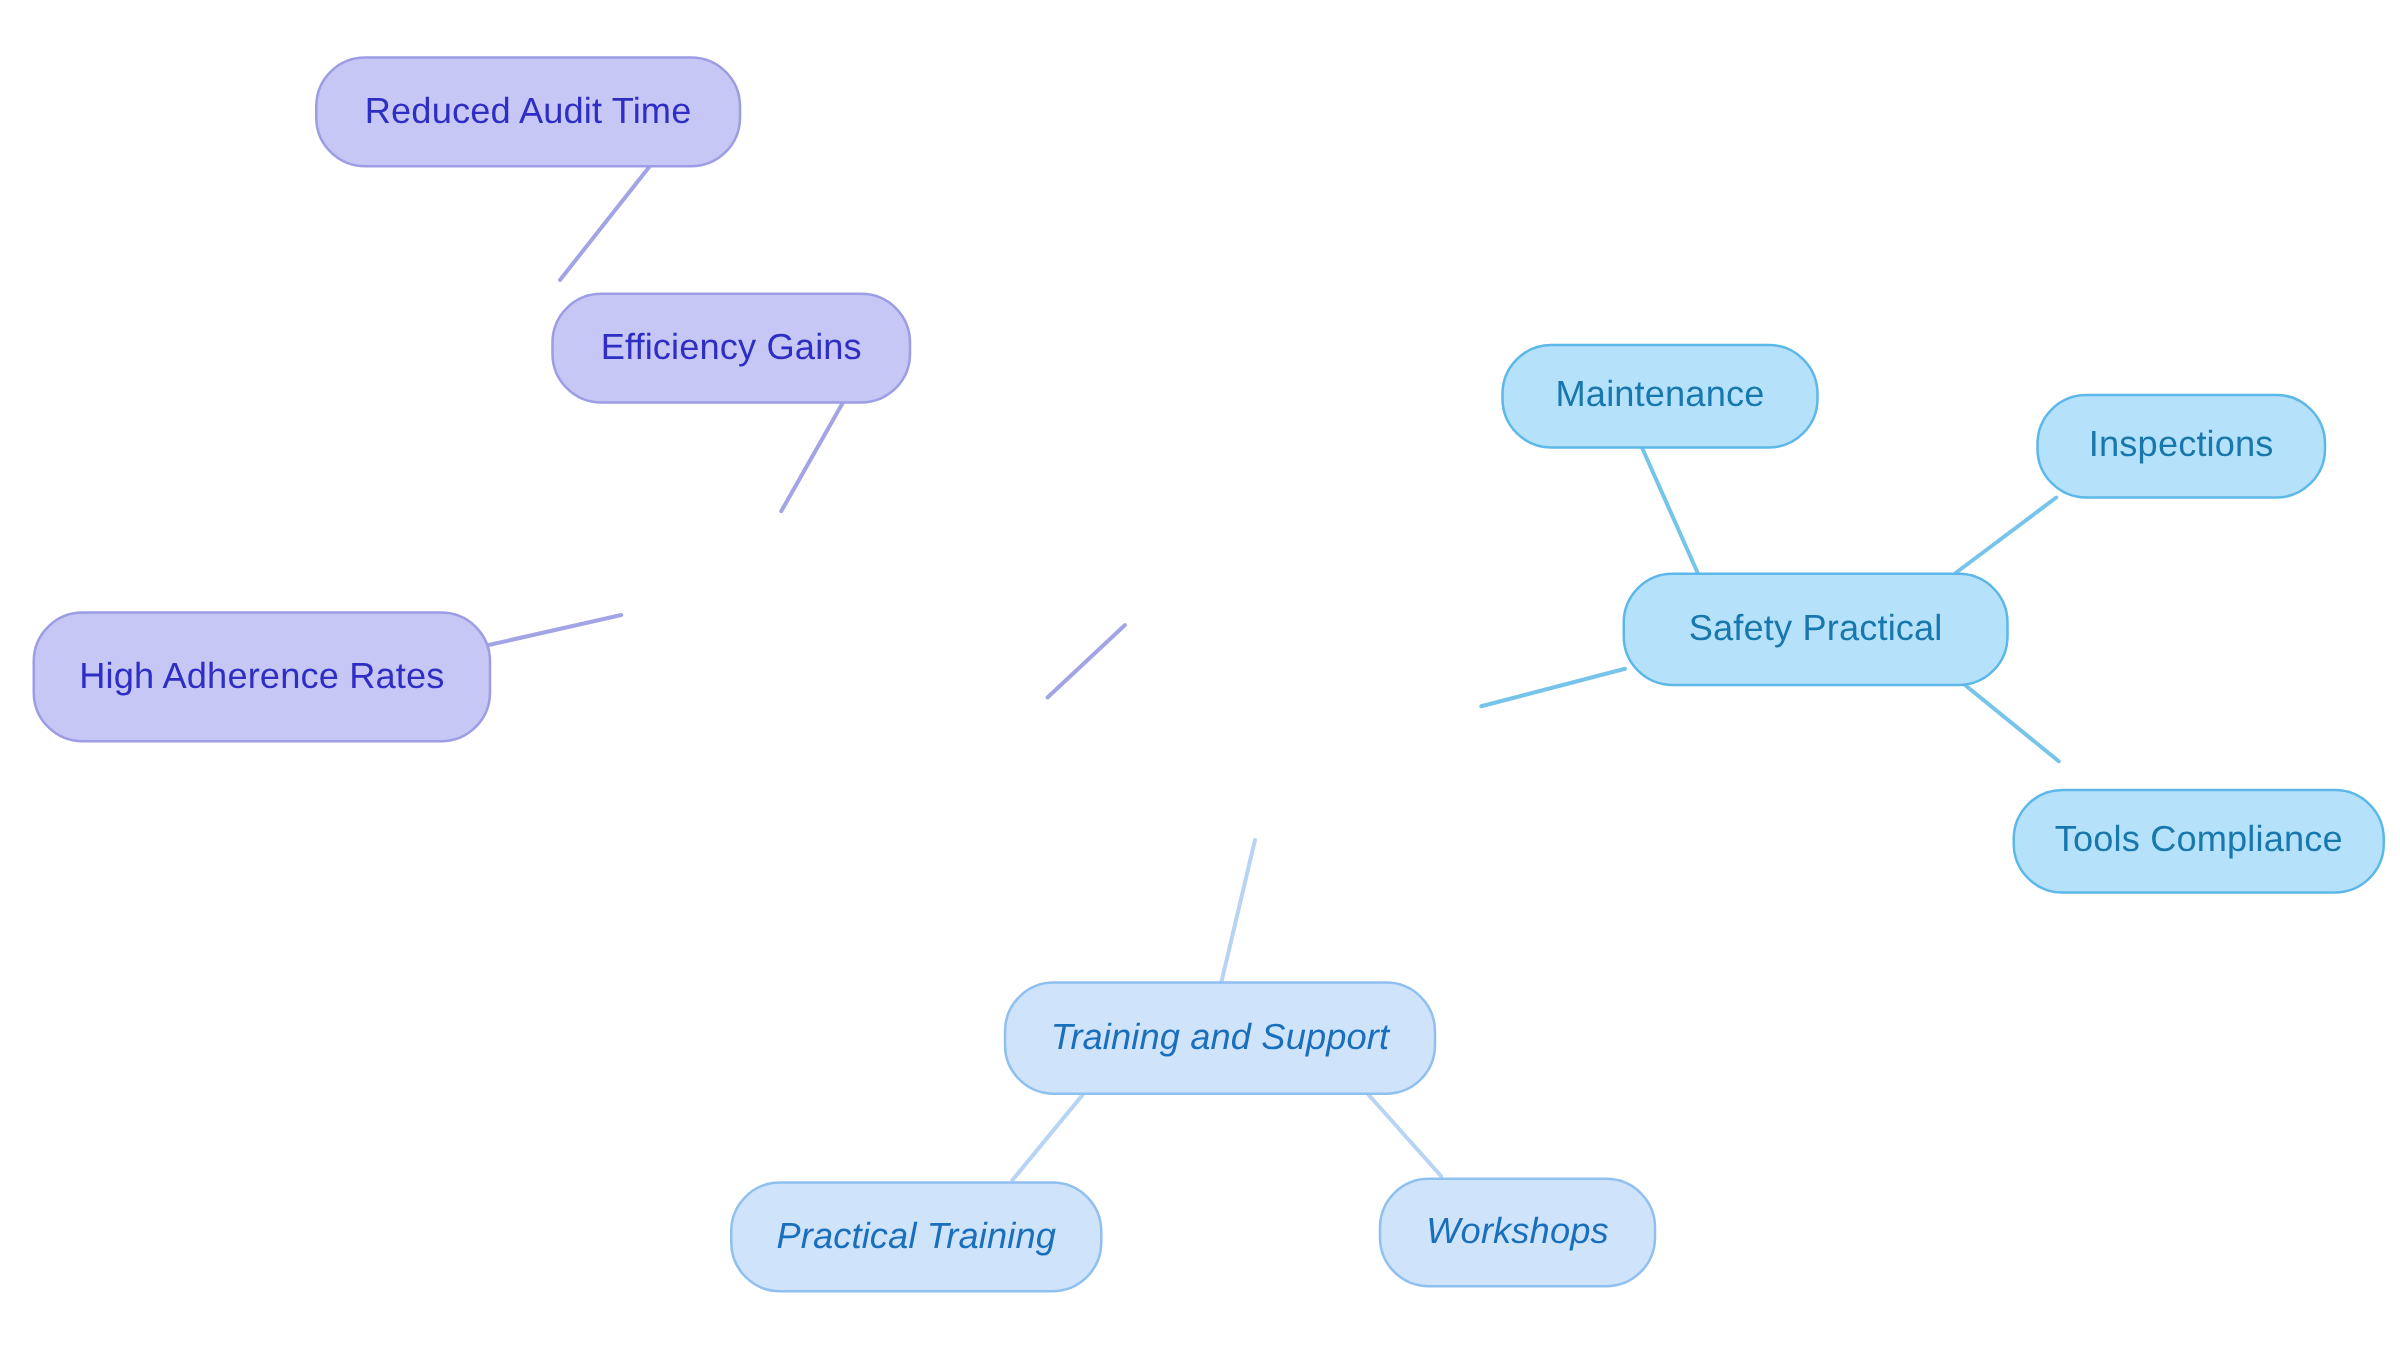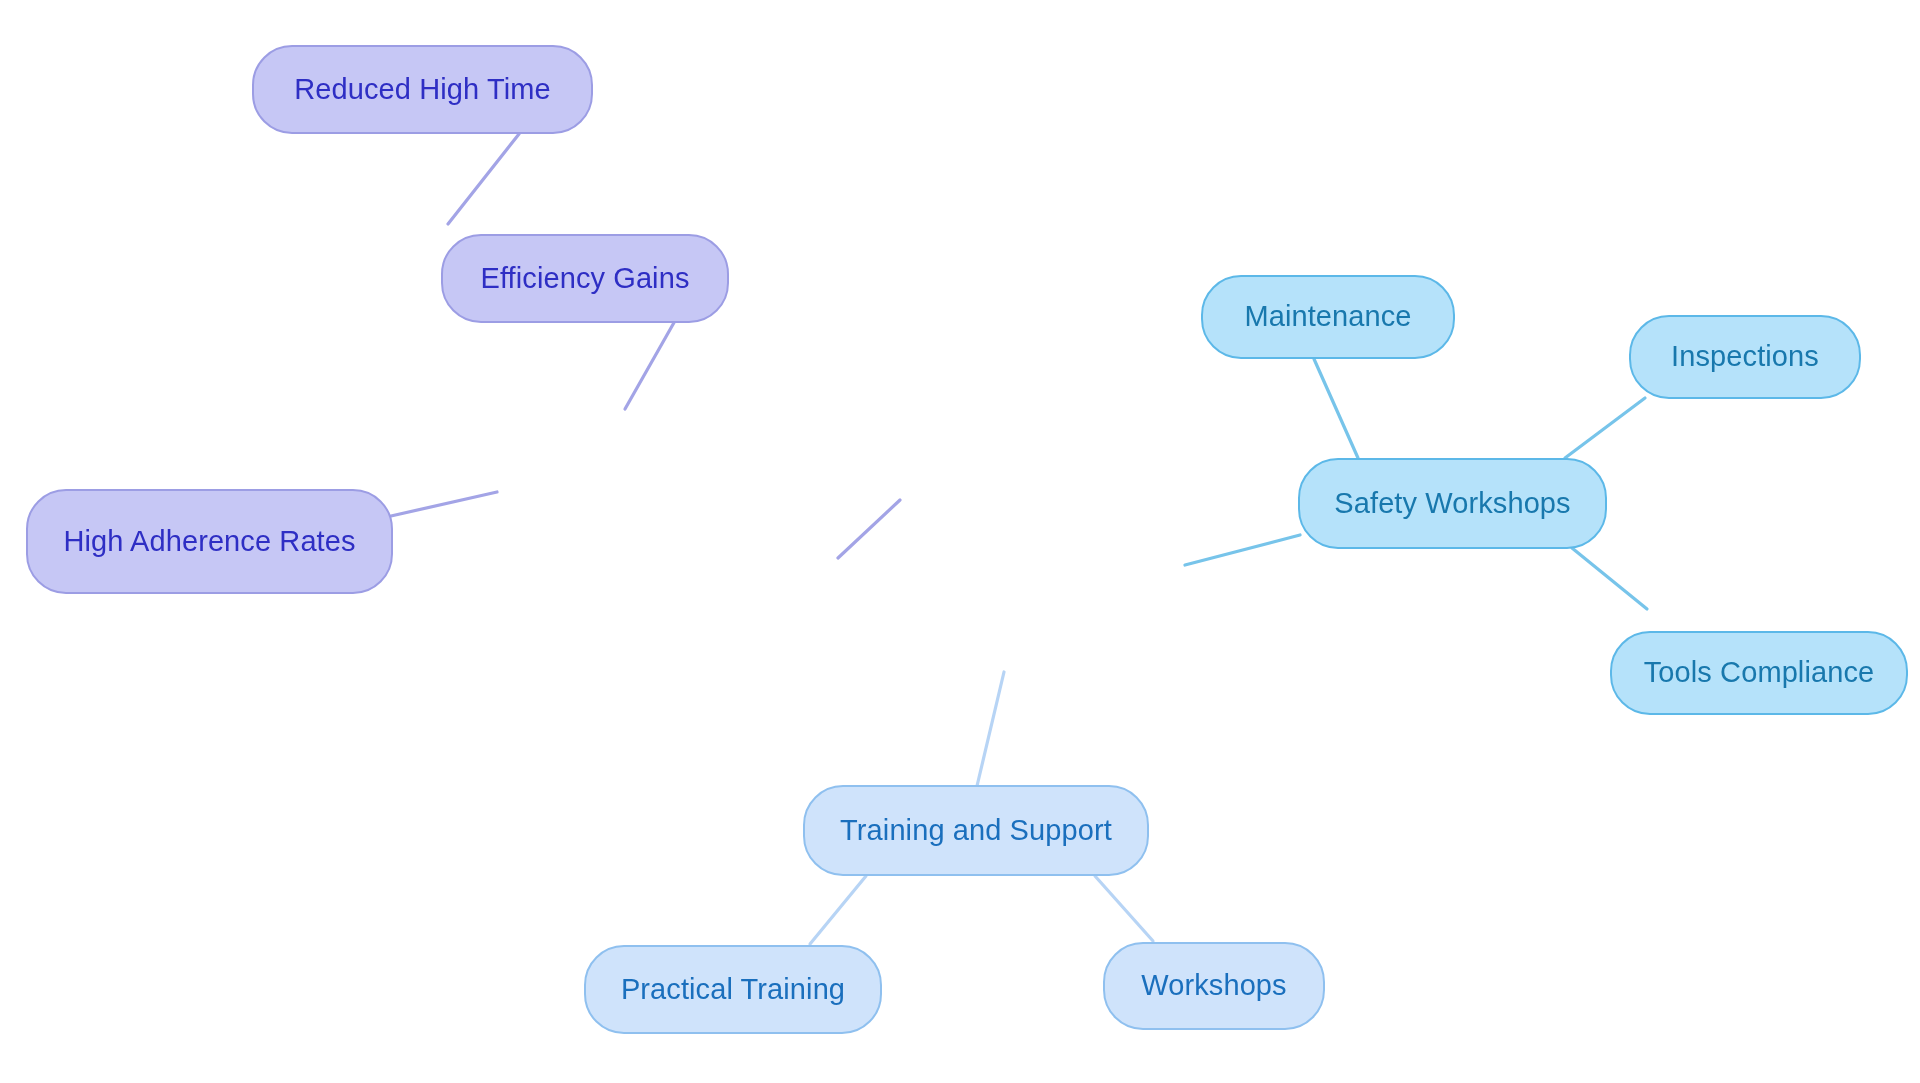--- a/index.html
+++ b/index.html
@@ -58,20 +58,21 @@
     background: #b5e2fa;
     border: 2px solid #5cb8e8;
     color: #1878ad;
     font-size: 29px;
   }
   .node-blue {
     background: #cfe3fb;
     border: 2px solid #8fc0ef;
     color: #1a6fbd;
     font-size: 29px;
+    font-style: italic;
   }
 </style>
 </head>
 <body>
 
 <div id="canvas">
   <svg id="edges" viewBox="0 0 1920 1083" xmlns="http://www.w3.org/2000/svg">
       <line x1="838" y1="558" x2="900" y2="500" stroke="#a3a4e6" stroke-width="3.2" stroke-linecap="round"></line>
       <line x1="497" y1="492" x2="391" y2="516" stroke="#a3a4e6" stroke-width="3.2" stroke-linecap="round"></line>
       <line x1="625" y1="409" x2="680" y2="312" stroke="#a3a4e6" stroke-width="3.2" stroke-linecap="round"></line>
@@ -79,21 +80,21 @@
       <line x1="1185" y1="565" x2="1300" y2="535" stroke="#77c4ea" stroke-width="3.2" stroke-linecap="round"></line>
       <line x1="1358" y1="458" x2="1314" y2="359" stroke="#77c4ea" stroke-width="3.2" stroke-linecap="round"></line>
       <line x1="1565" y1="458" x2="1645" y2="398" stroke="#77c4ea" stroke-width="3.2" stroke-linecap="round"></line>
       <line x1="1572" y1="548" x2="1647" y2="609" stroke="#77c4ea" stroke-width="3.2" stroke-linecap="round"></line>
       <line x1="1004" y1="672" x2="977" y2="786" stroke="#b7d4f5" stroke-width="3.2" stroke-linecap="round"></line>
       <line x1="866" y1="876" x2="810" y2="944" stroke="#b7d4f5" stroke-width="3.2" stroke-linecap="round"></line>
       <line x1="1095" y1="876" x2="1153" y2="941" stroke="#b7d4f5" stroke-width="3.2" stroke-linecap="round"></line>
     </svg>
     <div class="node node-purple" style="left: 26px; top: 489px; width: 367px; height: 105px;">High Adherence Rates</div>
     <div class="node node-purple" style="left: 441px; top: 234px; width: 288px; height: 89px;">Efficiency Gains</div>
-    <div class="node node-purple" style="left: 252px; top: 45px; width: 341px; height: 89px;">Reduced High Time</div>
-    <div class="node node-sky" style="left: 1298px; top: 458px; width: 309px; height: 91px;">Safety Workshops</div>
+    <div class="node node-purple" style="left: 252px; top: 45px; width: 341px; height: 89px;">Reduced Audit Time</div>
+    <div class="node node-sky" style="left: 1298px; top: 458px; width: 309px; height: 91px;">Safety Practical</div>
     <div class="node node-sky" style="left: 1201px; top: 275px; width: 254px; height: 84px;">Maintenance</div>
     <div class="node node-sky" style="left: 1629px; top: 315px; width: 232px; height: 84px;">Inspections</div>
     <div class="node node-sky" style="left: 1610px; top: 631px; width: 298px; height: 84px;">Tools Compliance</div>
     <div class="node node-blue" style="left: 803px; top: 785px; width: 346px; height: 91px;">Training and Support</div>
     <div class="node node-blue" style="left: 584px; top: 945px; width: 298px; height: 89px;">Practical Training</div>
     <div class="node node-blue" style="left: 1103px; top: 942px; width: 222px; height: 88px;">Workshops</div>
   </div>
 
 </body></html>

